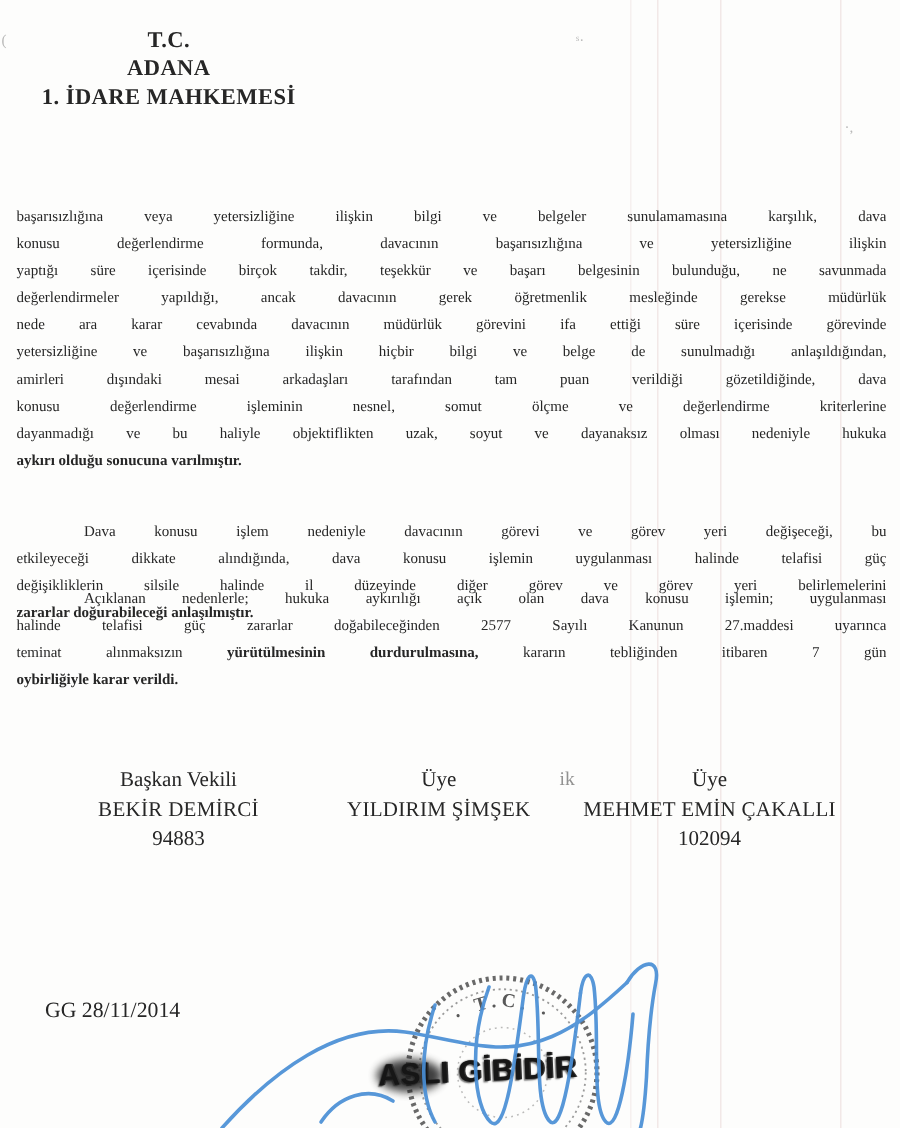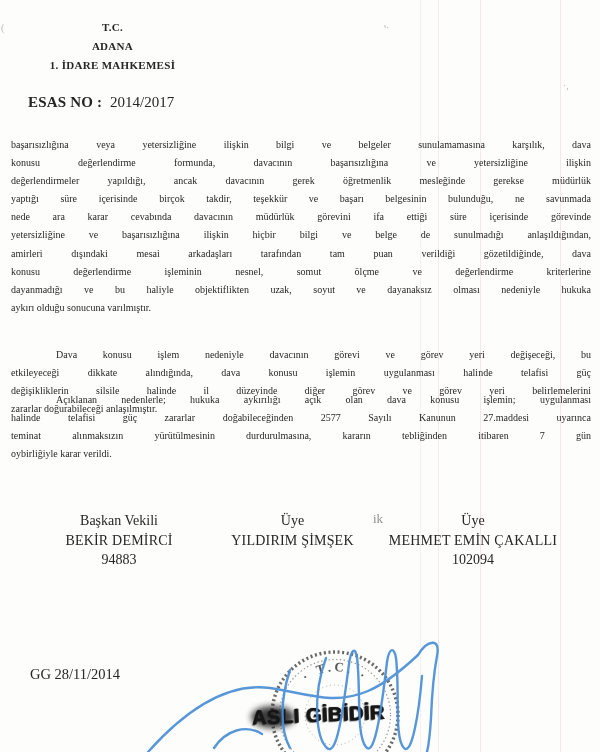--- a/index.html
+++ b/index.html
@@ -10,35 +10,35 @@
     overflow:hidden;
     font-family:"Liberation Serif","DejaVu Serif",serif;
     color:#262626;
   }
   
   .scanline{position:absolute;top:0;bottom:0;width:1px;background:rgba(205,160,160,.22);}
   .speck{position:absolute;color:rgba(130,130,130,.55);font-size:10px;}
 
   
   #court-header{position:absolute;left:10px;top:18px;width:205px;text-align:center;
-    font-weight:bold;font-size:11px;line-height:19px;letter-spacing:.3px;}
+    font-weight:bold;font-size:15px;line-height:19px;letter-spacing:.3px;}
   #case-line{position:absolute;left:28px;top:94px;font-size:15px;}
   #case-line .lbl{font-weight:bold;letter-spacing:.2px;}
   #case-line .val{font-weight:normal;margin-left:4px;}
 
   
   .para{position:absolute;left:11px;width:580px;font-size:10px;}
   .jline{height:18.1px;line-height:18.1px;text-align:justify;text-align-last:justify;
     overflow:hidden;white-space:normal;}
-  .lend{text-align-last:left;}
+  .lend{text-align-last:left;font-weight:bold;}
   .ind{text-indent:45px;}
   #para1{top:136px;}
   #para2{top:318px;margin-top:28px;}
   #para3{top:391px;}
-  .bold{font-weight:normal;}
+  .bold{font-weight:bold;}
 
   
   .sig-col{position:absolute;top:511px;text-align:center;font-size:14px;line-height:19.5px;}
   #sig-col-1{left:29px;width:180px;}
   #sig-col-2{left:205px;width:175px;}
   #sig-col-3{left:378px;width:190px;}
   .sig-name{letter-spacing:.2px;}
   #ik-artifact{position:absolute;left:373px;top:511px;font-size:13px;color:rgba(110,110,110,.75);}
 
   
@@ -71,30 +71,26 @@
   <div class="speck" style="left:1px;top:22px">(</div>
   <div class="speck" style="left:384px;top:22px">ˢ·</div>
   <div class="speck" style="left:563px;top:80px">·,</div>
 
   <div id="court-header">
     <div>T.C.</div>
     <div>ADANA</div>
     <div>1. İDARE MAHKEMESİ</div>
   </div>
 
-  <div id="case-line">
-    <span class="lbl">ESAS NO :</span>
-    <span class="val">2014/2017</span>
-  </div>
 
   <div class="para" id="para1">
     <div class="jline">başarısızlığına veya yetersizliğine ilişkin bilgi ve belgeler sunulamamasına karşılık, dava</div>
     <div class="jline">konusu değerlendirme formunda, davacının başarısızlığına ve yetersizliğine ilişkin</div>
+    <div class="jline">yaptığı süre içerisinde birçok takdir, teşekkür ve başarı belgesinin bulunduğu, ne savunmada</div>
     <div class="jline">değerlendirmeler yapıldığı, ancak davacının gerek öğretmenlik mesleğinde gerekse müdürlük</div>
-    <div class="jline">yaptığı süre içerisinde birçok takdir, teşekkür ve başarı belgesinin bulunduğu, ne savunmada</div>
     <div class="jline">nede ara karar cevabında davacının müdürlük görevini ifa ettiği süre içerisinde görevinde</div>
     <div class="jline">yetersizliğine ve başarısızlığına ilişkin hiçbir bilgi ve belge de sunulmadığı anlaşıldığından,</div>
     <div class="jline">amirleri dışındaki mesai arkadaşları tarafından tam puan verildiği gözetildiğinde, dava</div>
     <div class="jline">konusu değerlendirme işleminin nesnel, somut ölçme ve değerlendirme kriterlerine</div>
     <div class="jline">dayanmadığı ve bu haliyle objektiflikten uzak, soyut ve dayanaksız olması nedeniyle hukuka</div>
     <div class="jline lend">aykırı olduğu sonucuna varılmıştır.</div>
   </div>
 
   <div class="para" id="para2">
     <div class="jline ind">Dava konusu işlem nedeniyle davacının görevi ve görev yeri değişeceği, bu</div>

